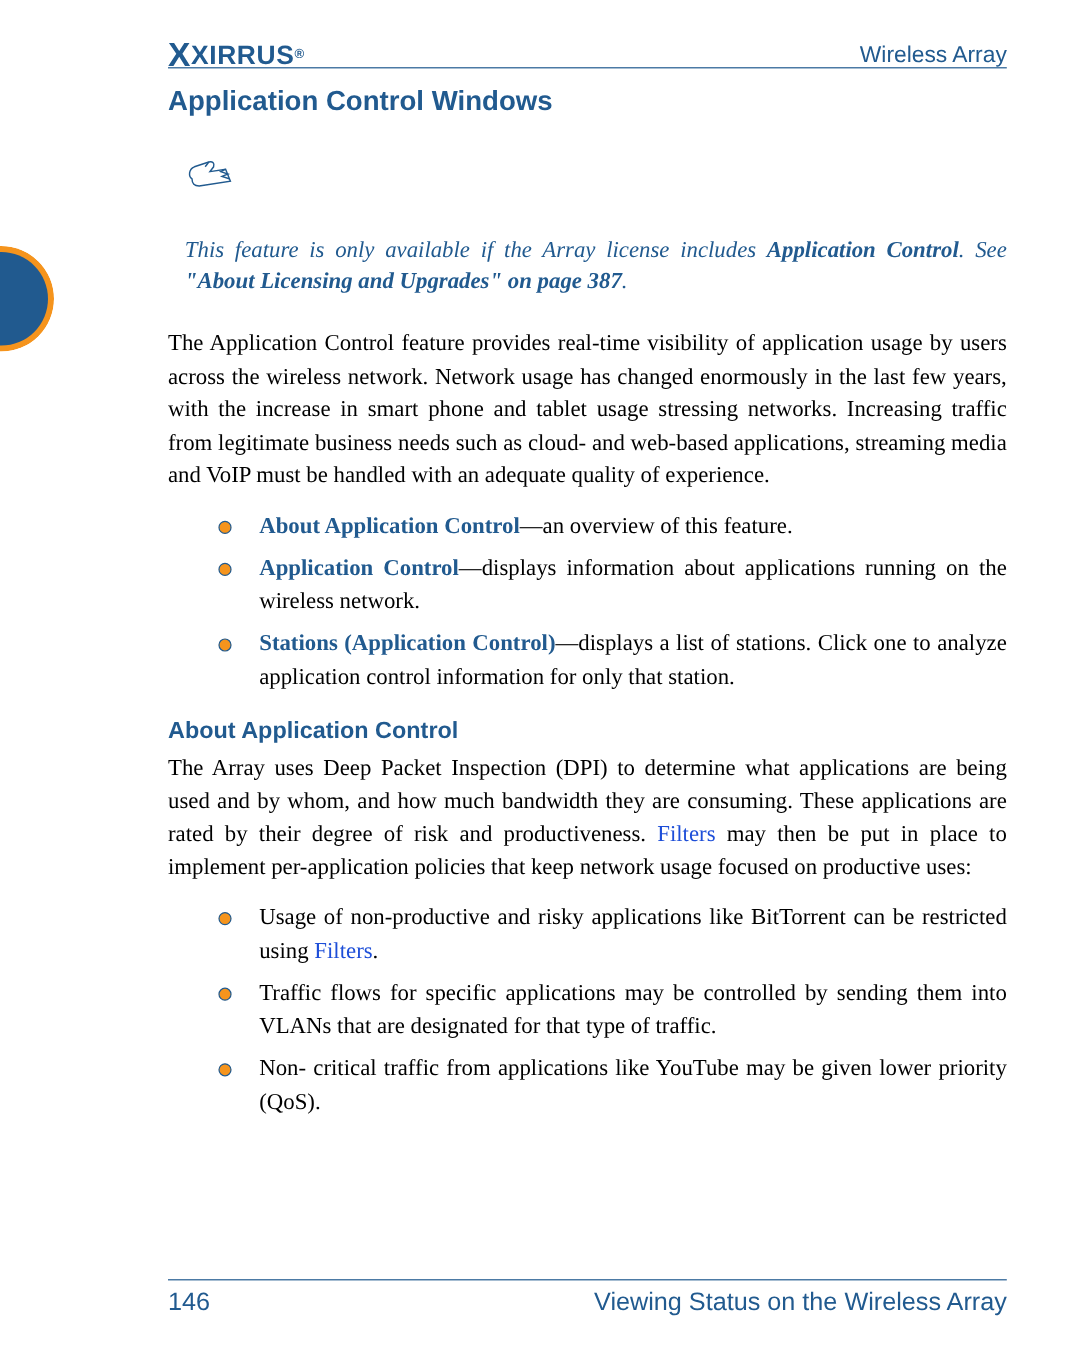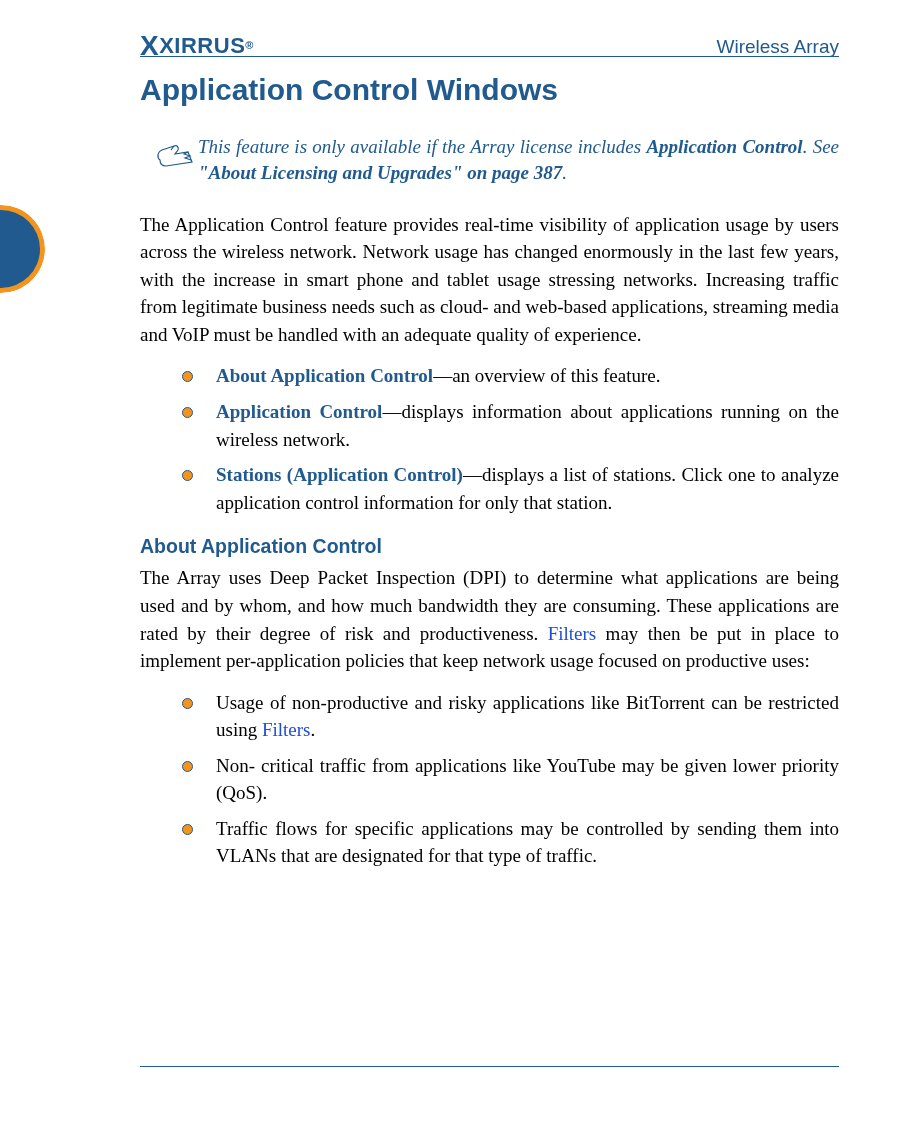--- a/index.html
+++ b/index.html
@@ -67,36 +67,38 @@
     .content {
       position: absolute;
       top: 68px;
       left: 140px;
       right: 62px;
     }
     h1 {
       color: #215a8f;
       font-family: Arial, Helvetica, sans-serif;
       font-weight: bold;
-      font-size: 30px;
+      font-size: 23px;
       margin-bottom: 22px;
     }
     h2 {
       color: #215a8f;
       font-family: Arial, Helvetica, sans-serif;
       font-weight: bold;
       font-size: 19.5px;
       margin-top: 16px;
       margin-bottom: 4px;
     }
     .note {
       display: flex;
+      gap: 28px;
       margin-bottom: 24px;
       margin-left: 14px;
       align-items: flex-start;
+      flex-direction: column;
     }
     .note-icon {
       flex: 0 0 auto;
       margin-top: 6px;
     }
     .note-text {
       font-style: italic;
       color: #215a8f;
       text-align: justify;
       font-size: 19px;
@@ -215,22 +217,26 @@
 
     <p class="body">
       <span>The Array uses Deep Packet Inspection (DPI) to determine what applications are being used and by whom, and how much bandwidth they are consuming. These applications are rated by their degree of risk and productiveness. </span><span class="linkplain">Filters</span><span> may then be put in place to implement per-application policies that keep network usage focused on productive uses:</span>
     </p>
 
     <ul class="bullets">
       <li>
         <span>Usage of non-productive and risky applications like BitTorrent can be restricted using </span><span class="linkplain">Filters</span><span>.</span>
       </li>
       <li>
+        <span>Traffic flows for specific applications may be controlled by sending them into VLANs that are designated for that type of traffic.</span>
+      </li>
+      <li>
         <span>Non- critical traffic from applications like YouTube may be given lower priority (QoS).</span>
       </li>
-      <li>
-        <span>Traffic flows for specific applications may be controlled by sending them into VLANs that are designated for that type of traffic.</span>
-      </li>
     </ul>
   </div>
 
   <div class="footer-rule"></div>
+  <div class="footer">
+    <span class="footer-page">146</span>
+    <span class="footer-section">Viewing Status on the Wireless Array</span>
+  </div>
 </div>
 
 </body></html>

